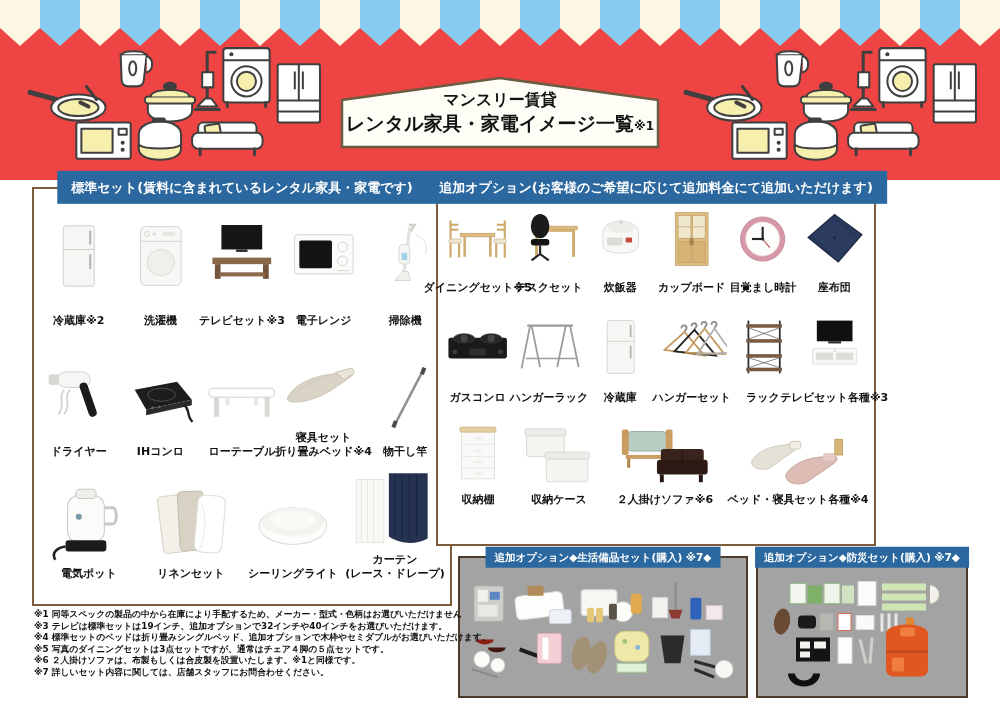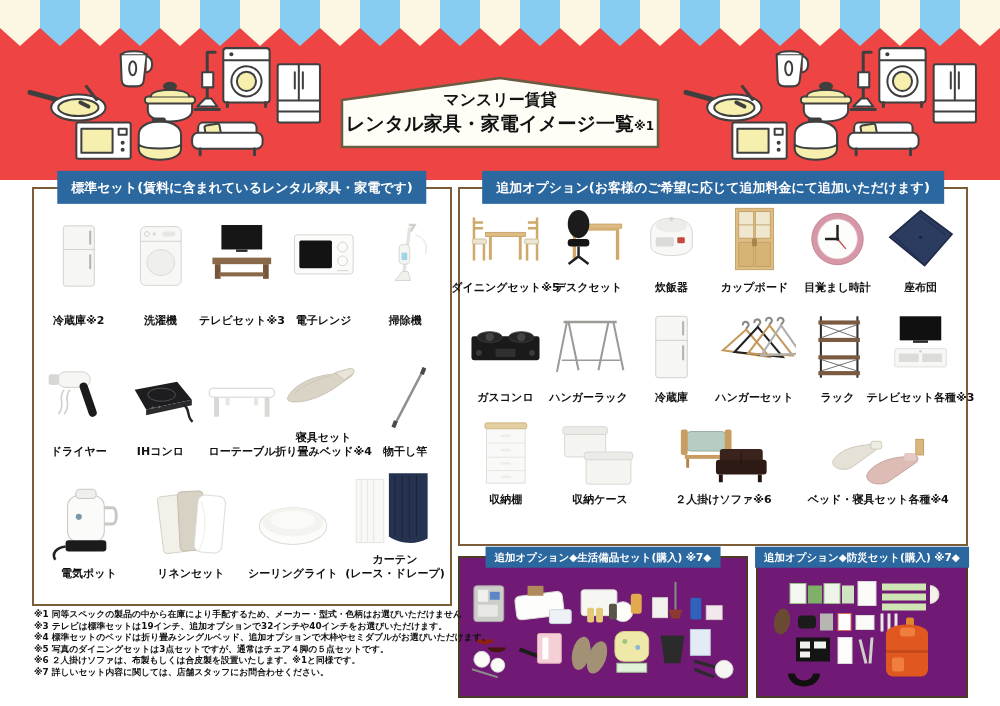--- a/index.html
+++ b/index.html
@@ -14,31 +14,31 @@
 .cluster.right{left:680px}
 .plaque{position:absolute;left:339px;top:74px;width:322px;height:76px}
 .plaque svg{position:absolute;inset:0}
 .plaque .txt{position:absolute;inset:0;text-align:center;padding-top:16px}
 .t1{font-size:16px;font-weight:bold;line-height:1.3}
 .t2{font-size:19px;font-weight:bold;line-height:1.35}
 .t2 .note{font-size:12px;font-weight:bold}
 
 .panel{position:absolute;border:2px solid #7d5c3a;background:#fff}
 #std-panel{left:32px;top:187px;width:420px;height:419px}
-#opt-panel{left:458px;top:187px;width:510px;height:359px}
+#opt-panel{left:436px;top:187px;width:440px;height:359px}
 .band{position:absolute;top:0;left:50%;transform:translate(-50%,-55%);background:#2b689f;
       color:#fff;font-weight:bold;font-size:13px;line-height:1;padding:10px 14px;white-space:nowrap}
 .grid-row{display:flex;align-items:flex-end;margin-top:10px;padding:0 4px}
 #opt-grid .grid-row{margin-top:9px}
 .cell{flex:1;display:flex;flex-direction:column;align-items:center;min-width:0}
 .pic{width:100%;display:flex;align-items:center;justify-content:center}
 .pic svg{height:100%;max-width:100%}
 .lbl{font-size:11px;font-weight:bold;text-align:center;line-height:1.25;white-space:pre;margin-top:1px}
 
-.pbox{position:absolute;border:2px solid #4d3b2a;background:#701a75}
+.pbox{position:absolute;border:2px solid #4d3b2a;background:#a3a3a3}
 #pbox-life{left:458px;top:556px;width:290px;height:142px}
 #pbox-disaster{left:756px;top:556px;width:212px;height:142px}
 .pbox .band{font-size:10.5px;padding:5px 9px}
 .collage{position:absolute;left:4px;right:4px;top:16px;bottom:3px}
 .collage svg{width:100%;height:100%}
 
 #footnotes{position:absolute;left:34px;top:609px;width:444px}
 .fline{font-size:8.8px;font-weight:bold;line-height:1.32;white-space:nowrap}
 </style>
 </head>

